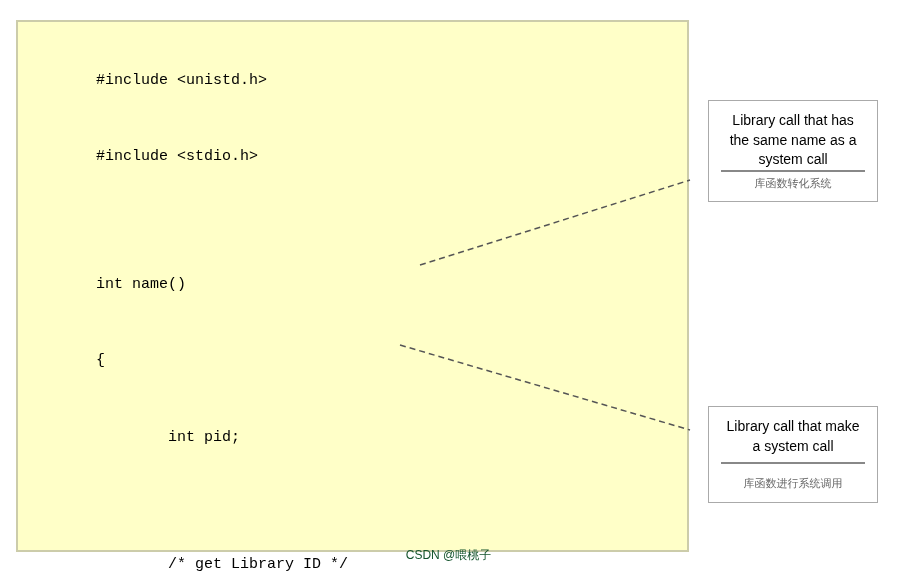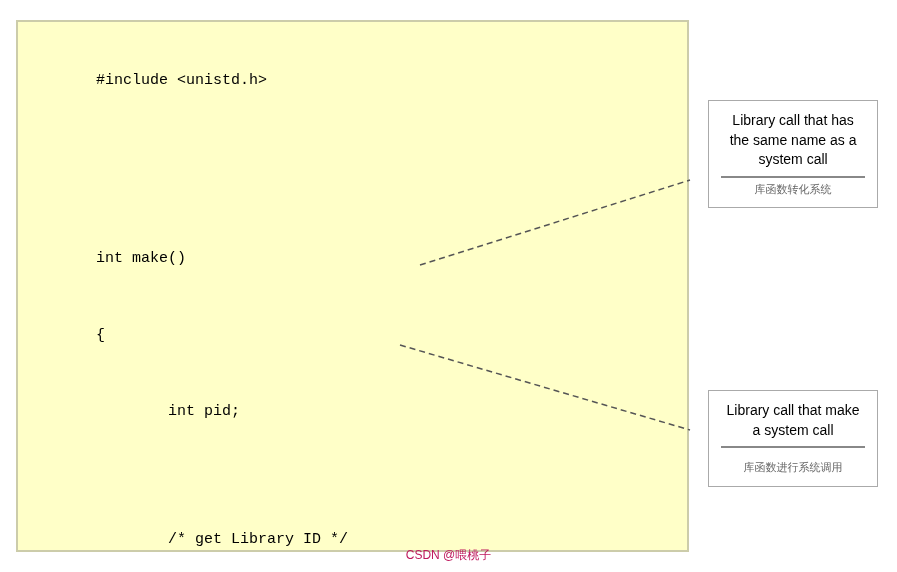--- a/index.html
+++ b/index.html
@@ -61,31 +61,31 @@
       color: #000000;
       width: 170px;
       position: absolute;
     }
 
     .annotation-box-1 {
       top: 100px;
     }
 
     .annotation-box-2 {
-      top: 390px;
+      top: 406px;
     }
 
     .footer-bar {
       position: absolute;
       bottom: 8px;
       width: 897px;
       text-align: center;
       font-family: Arial, sans-serif;
       font-size: 12px;
-      color: #be185d;
+      color: #14532d;
     }
 
     
     .arrows-overlay {
       position: absolute;
       top: 0;
       left: 0;
       width: 897px;
       height: 572px;
       pointer-events: none;
@@ -93,23 +93,24 @@
   </style>
 </head>
 <body>
 
 <div class="main-container">
 
   <div class="code-panel">
     <div class="code-block">
       <span>#include &lt;unistd.h&gt;</span>
       <br>
+      <span>#include &lt;stdio.h&gt;</span>
       <br>
       <br>
-      <span>int make()</span>
+      <span>int name()</span>
       <br>
       <span>{</span>
       <br>
       <span>        int pid;</span>
       <br>
       <br>
       <span>        /* get Library ID */</span>
       <br>
       
       <br>
@@ -119,21 +120,21 @@
       <br>
       
       <br>
       
     </div>
   </div>
 
   <div class="annotations-panel">
     <div class="annotation-box annotation-box-1">
       <span>Library call that has the same name as a system call</span>
-      <div style="border-top:2px solid #888888; margin-top:6px; padding-top:4px; font-size:11px; color:#666;">
+      <div style="border-top:2px solid #888888; padding-top:4px; font-size:11px; color:#666;">
         <span>库函数转化系统</span>
       </div>
     </div>
 
     <div class="annotation-box annotation-box-2">
       <span>Library call that make a system call</span>
       <div style="border-top:2px solid #888888; margin-top:6px; padding-top:12px; font-size:11px; color:#666;">
         <span>库函数进行系统调用</span>
       </div>
     </div>

